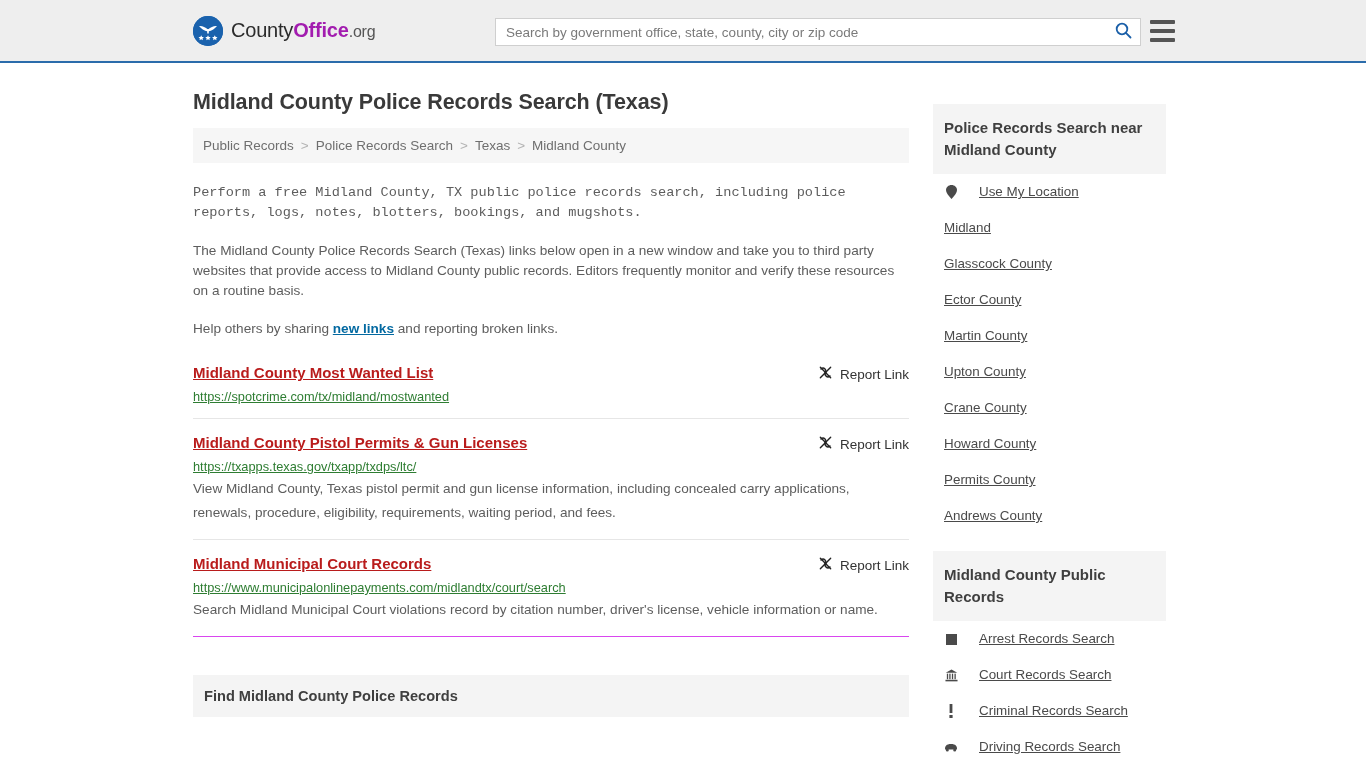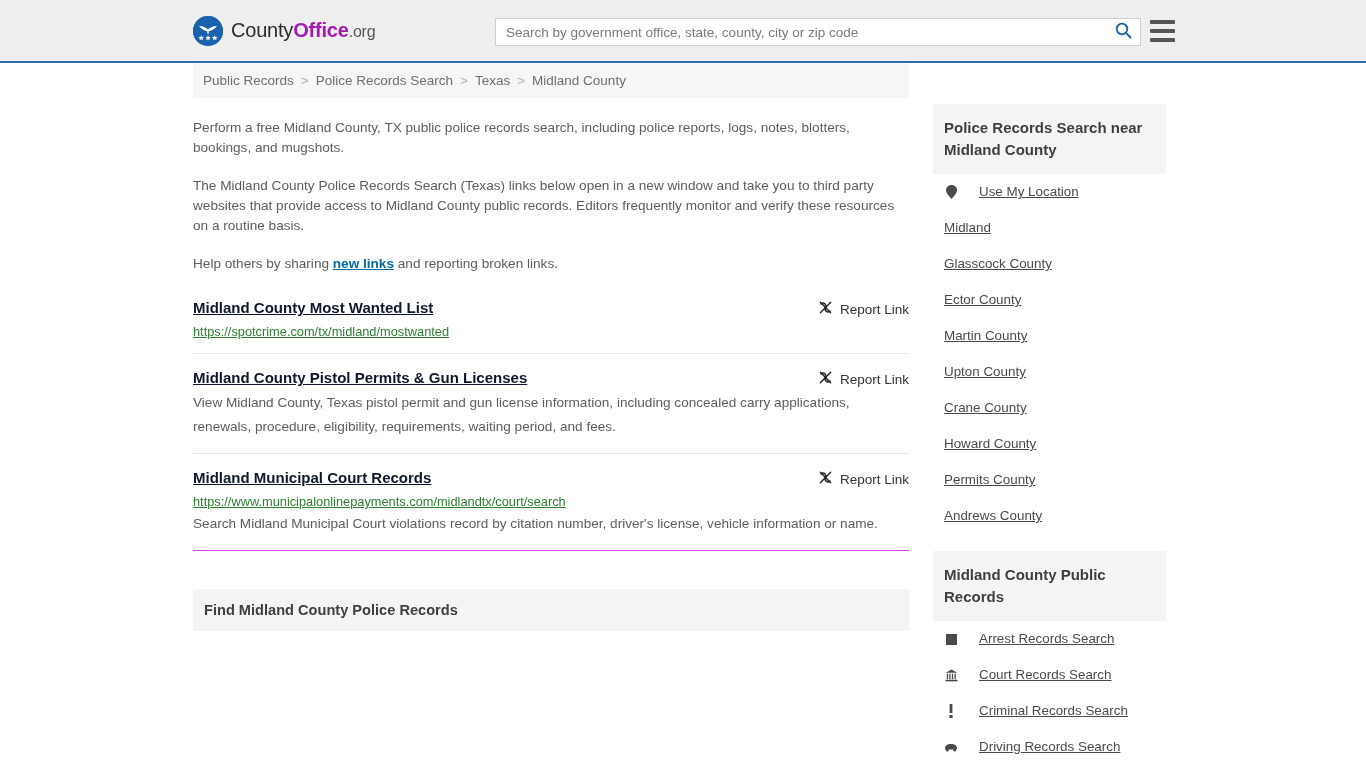--- a/index.html
+++ b/index.html
@@ -135,21 +135,21 @@
   }
   .breadcrumb .sep { color: #b3b3b3; margin: 0 7px; }
   .breadcrumb .current { color: #6f6f6f; }
 
   .intro p {
     font-size: 13.6px;
     line-height: 20px;
     color: #5d5d5d;
     margin: 18px 0 0 0;
   }
-  .intro p.first { margin-top: 20px; }
+  .intro p.first { margin-top: 20px; font-family: Liberation Mono, monospace; }
   .intro a {
     color: #0369a1;
     text-decoration: underline;
     font-weight: bold;
     margin-top: 32px;
   }
 
   
   .listings { margin-top: 24px; }
   .listing {
@@ -159,21 +159,21 @@
   }
   .listing:last-child { border-bottom: 1px solid #d946ef; }
   .listing-head {
     display: flex;
     justify-content: space-between;
     align-items: flex-start;
   }
   .listing-title {
     font-size: 15px;
     font-weight: bold;
-    color: #0f172a;
+    color: #b91c1c;
     text-decoration: underline;
     line-height: 19px;
     cursor: pointer;
   }
   .report-link {
     display: flex;
     align-items: center;
     gap: 7px;
     font-size: 13.5px;
     color: #333333;
@@ -273,20 +273,21 @@
     <span></span>
     <span></span>
   </div>
 </div>
 
 <div class="page">
   <div class="columns">
 
     <div class="col-main">
 
+      <h1 class="page-title">Midland County Police Records Search (Texas)</h1>
 
       <div class="breadcrumb">
         <a href="#">Public Records</a>
         <span class="sep">&gt;</span>
         <a href="#">Police Records Search</a>
         <span class="sep">&gt;</span>
         <a href="#">Texas</a>
         <span class="sep">&gt;</span>
         <span class="current">Midland County</span>
       </div>
@@ -325,20 +326,21 @@
                 <svg width="15" height="15" viewBox="0 0 16 16">
                   <path d="M2.5 2.5 L13.5 13.5" stroke="#222" stroke-width="1.5" stroke-linecap="round" fill="none"></path>
                   <path d="M13.5 2.5 L2.5 13.5" stroke="#222" stroke-width="1.5" stroke-linecap="round" fill="none"></path>
                   <path d="M3.2 4.2 a3 3 0 0 1 4.3 4.3" stroke="#222" stroke-width="1.5" fill="none" stroke-linecap="round"></path>
                   <path d="M12.8 11.8 a3 3 0 0 1 -4.3 -4.3" stroke="#222" stroke-width="1.5" fill="none" stroke-linecap="round"></path>
                 </svg>
               </span>
               <span>Report Link</span>
             </div>
           </div>
+          <a class="listing-url" href="#">https://txapps.texas.gov/txapp/txdps/ltc/</a>
           <div class="listing-desc">View Midland County, Texas pistol permit and gun license information, including concealed carry applications, renewals, procedure, eligibility, requirements, waiting period, and fees.</div>
         </div>
 
         <div class="listing">
           <div class="listing-head">
             <a class="listing-title" href="#">Midland Municipal Court Records</a>
             <div class="report-link">
               <span>
                 <svg width="15" height="15" viewBox="0 0 16 16">
                   <path d="M2.5 2.5 L13.5 13.5" stroke="#222" stroke-width="1.5" stroke-linecap="round" fill="none"></path>

